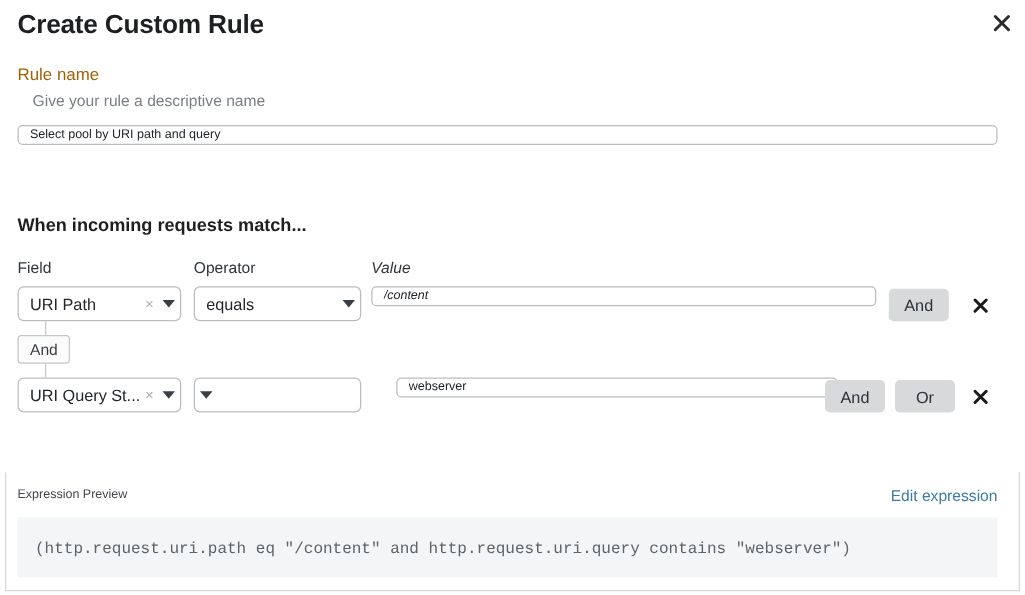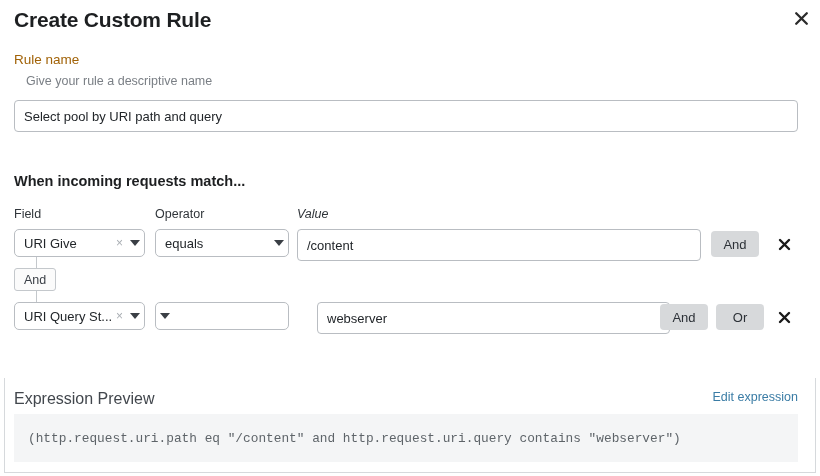--- a/index.html
+++ b/index.html
@@ -61,26 +61,26 @@
     position: absolute;
     left: 26px;
     top: 74px;
     font-size: 12.5px;
     color: #7a7f85;
   }
 
   .text-input {
     position: absolute;
     box-sizing: border-box;
-    height: 32px;
+    height: 16px;
     border: 1px solid #b9bdc2;
     border-radius: 4px;
     background: #fff;
     font-family: "Liberation Sans", sans-serif;
-    font-size: 13px;
+    font-size: 10px;
     color: #22262a;
     padding: 0 9px;
     line-height: 26px;
     outline: none;
   }
   .rule-name-input {
     left: 14px;
     top: 100px;
     width: 784px;
   }
@@ -147,21 +147,21 @@
     border-right: 5px solid transparent;
     border-top: 6px solid #3a3f45;
   }
 
   .field-select { left: 14px; width: 131px; }
   .op-select { left: 155px; width: 134px; }
 
   .row1 { top: 229px; }
   .row2 { top: 302px; }
 
-  .value-input-1 { left: 297px; top: 229px; width: 404px; }
+  .value-input-1 { left: 297px; top: 229px; width: 404px; font-style: italic; }
   .value-input-2 { left: 297px; top: 302px; width: 353px; margin-left: 20px; }
 
   
   .pill-btn {
     position: absolute;
     box-sizing: border-box;
     height: 26px;
     min-width: 46px;
     background: #d7d9db;
     border: none;
@@ -228,21 +228,21 @@
     box-sizing: border-box;
     border-left: 1px solid #d6d9dc;
     border-right: 1px solid #d6d9dc;
     border-bottom: 1px solid #d6d9dc;
     background: #fff;
   }
   .preview-label {
     position: absolute;
     left: 14px;
     top: 390px;
-    font-size: 16px;
+    font-size: 10px;
     color: #42474d;
   }
   .edit-expression {
     position: absolute;
     right: 22px;
     top: 390px;
     font-size: 12.5px;
     color: #3a7ca5;
     text-decoration: none;
     cursor: pointer;
@@ -283,21 +283,21 @@
   <div class="hint-text">Give your rule a descriptive name</div>
   <input class="text-input rule-name-input" type="text" value="Select pool by URI path and query" style="">
 
   <div class="when-heading">When incoming requests match...</div>
 
   <div class="col-header col-field">Field</div>
   <div class="col-header col-operator">Operator</div>
   <div class="col-header col-value">Value</div>
 
   <div class="select-box field-select row1">
-    <span class="select-text">URI Give</span>
+    <span class="select-text">URI Path</span>
     <span class="select-clear">×</span>
     <span class="select-caret">
         <span class="caret-tri"></span>
       </span>
   </div>
 
   <div class="select-box op-select row1">
     <span class="select-text">equals</span>
     <span class="select-caret">
         <span class="caret-tri"></span>

